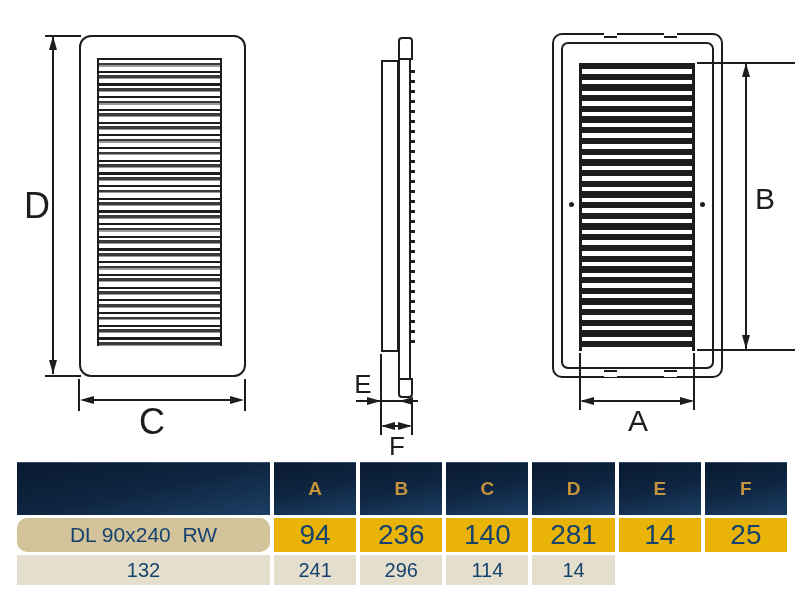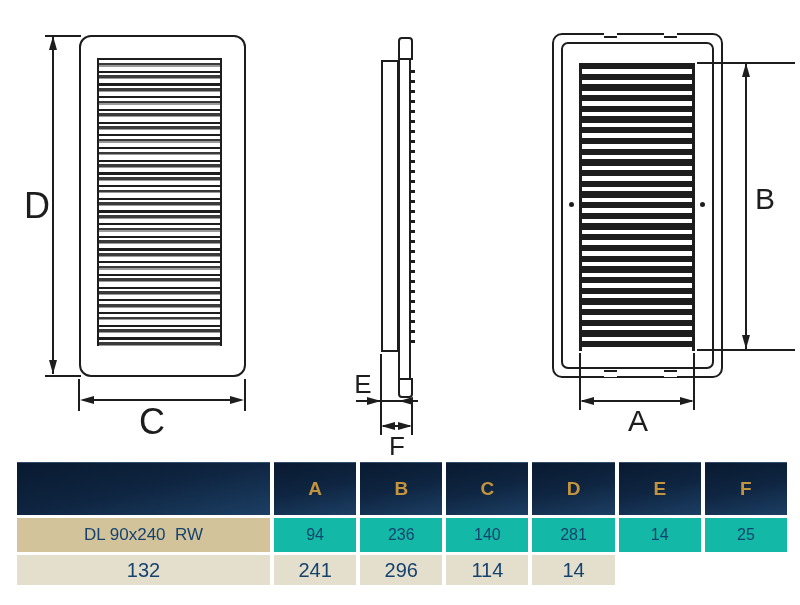--- a/index.html
+++ b/index.html
@@ -46,22 +46,22 @@
   .rv-notch.nt{border-bottom:2px solid #1d1d1d;}
   .rv-notch.nb{border-top:2px solid #1d1d1d;}
   .dot{position:absolute;width:5px;height:5px;border-radius:50%;background:#1d1d1d;}
   
   .spec-table{position:absolute;left:17px;top:462px;width:770px;display:grid;
     grid-template-columns:253px repeat(6,1fr);grid-template-rows:53px 34px 30px;gap:3px 4px;}
   .cell{display:flex;align-items:center;justify-content:center;white-space:pre;}
   .th{background:linear-gradient(168deg,#091a30 0%,#0e2440 48%,#1c3f64 100%);
       box-shadow:inset 0 1px 0 rgba(115,150,190,0.40);
       color:#c3933d;font-weight:bold;font-size:19px;}
-  .model{background:#d3c39b;color:#15436e;font-size:17px;}
-  .v1{background:#14b8a6;color:#15436e;font-size:16px;}
+  .model{background:#d3c39b;color:#15436e;font-size:21px;border-radius:10px;}
+  .v1{background:#eab308;color:#15436e;font-size:28px;}
   .v2{background:#e4decd;color:#15436e;font-size:20px;}
 </style>
 </head>
 <body>
 
 <div class="canvas">
 
   <div class="diagram">
 
     <div class="box fv-frame"></div>

